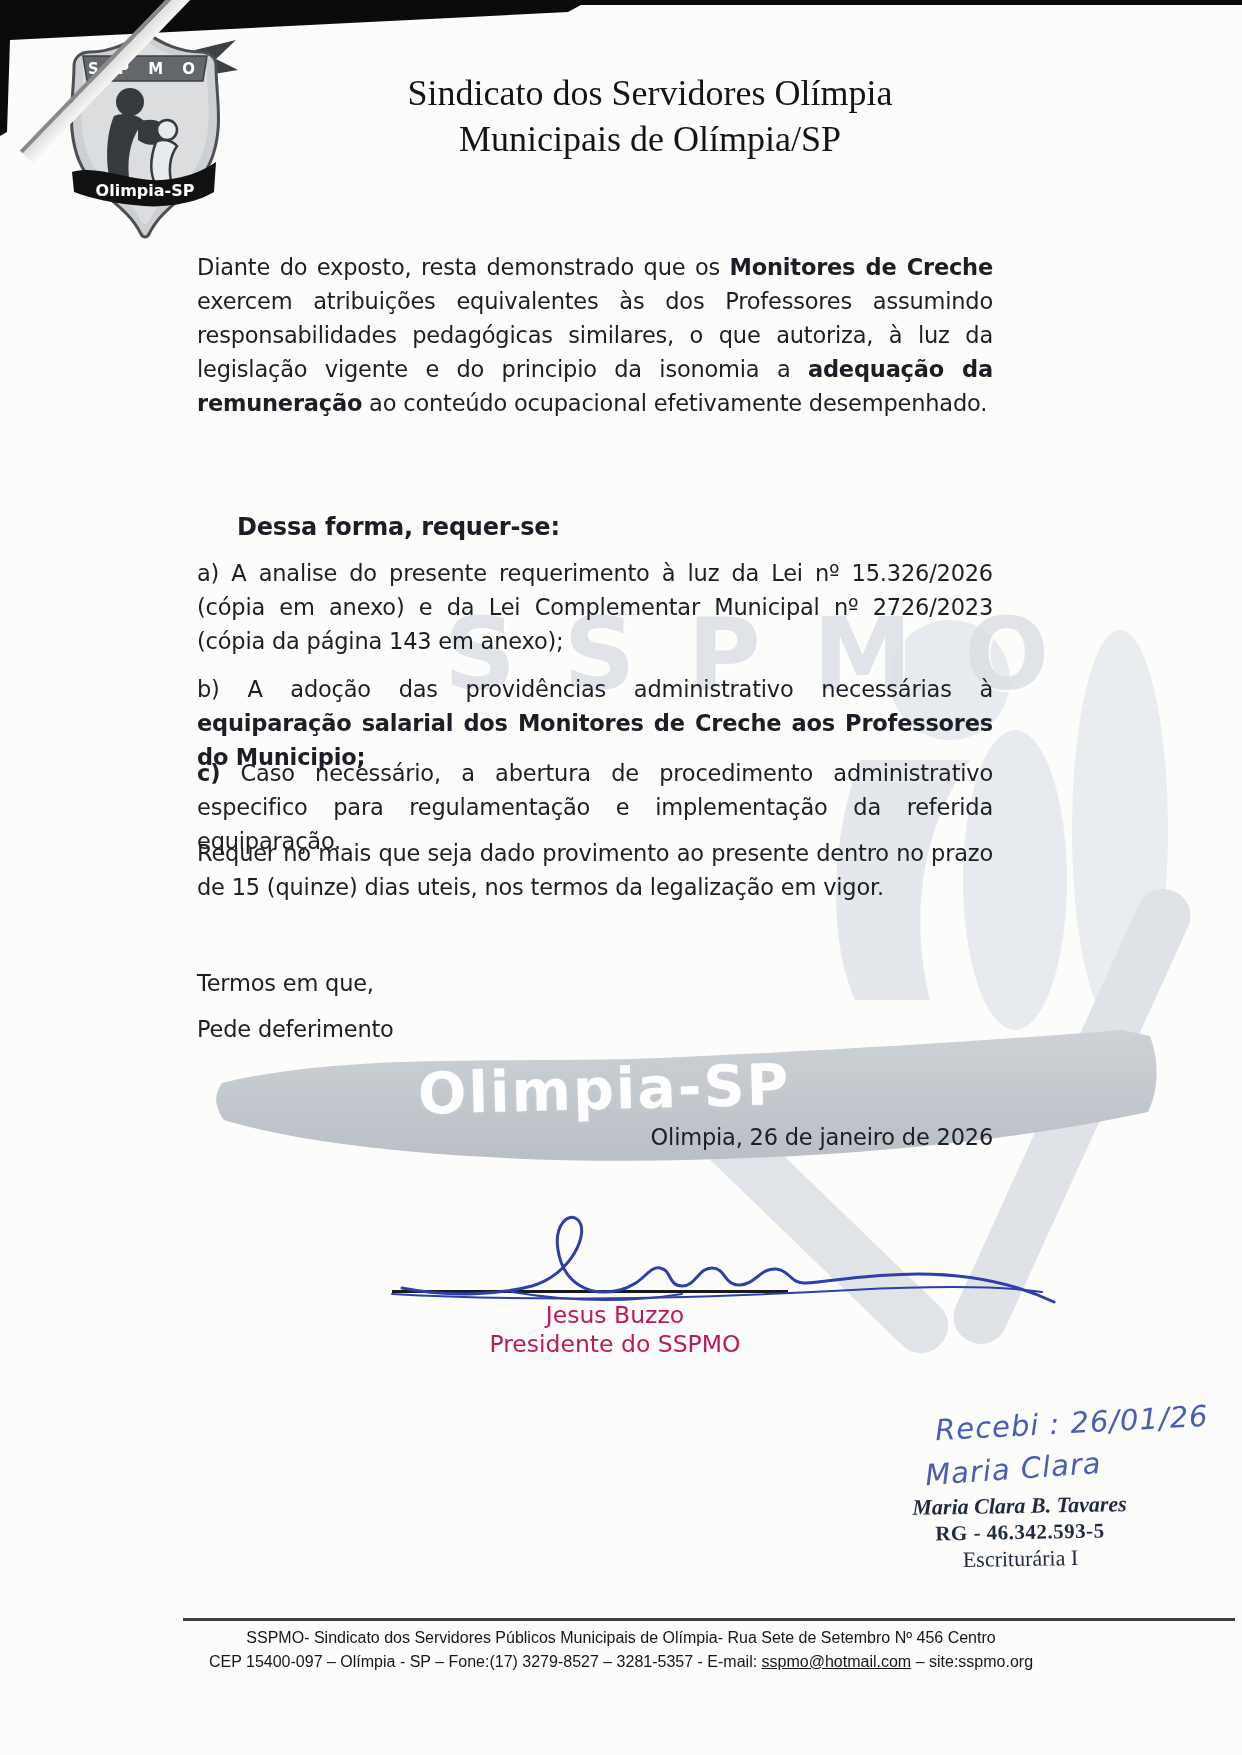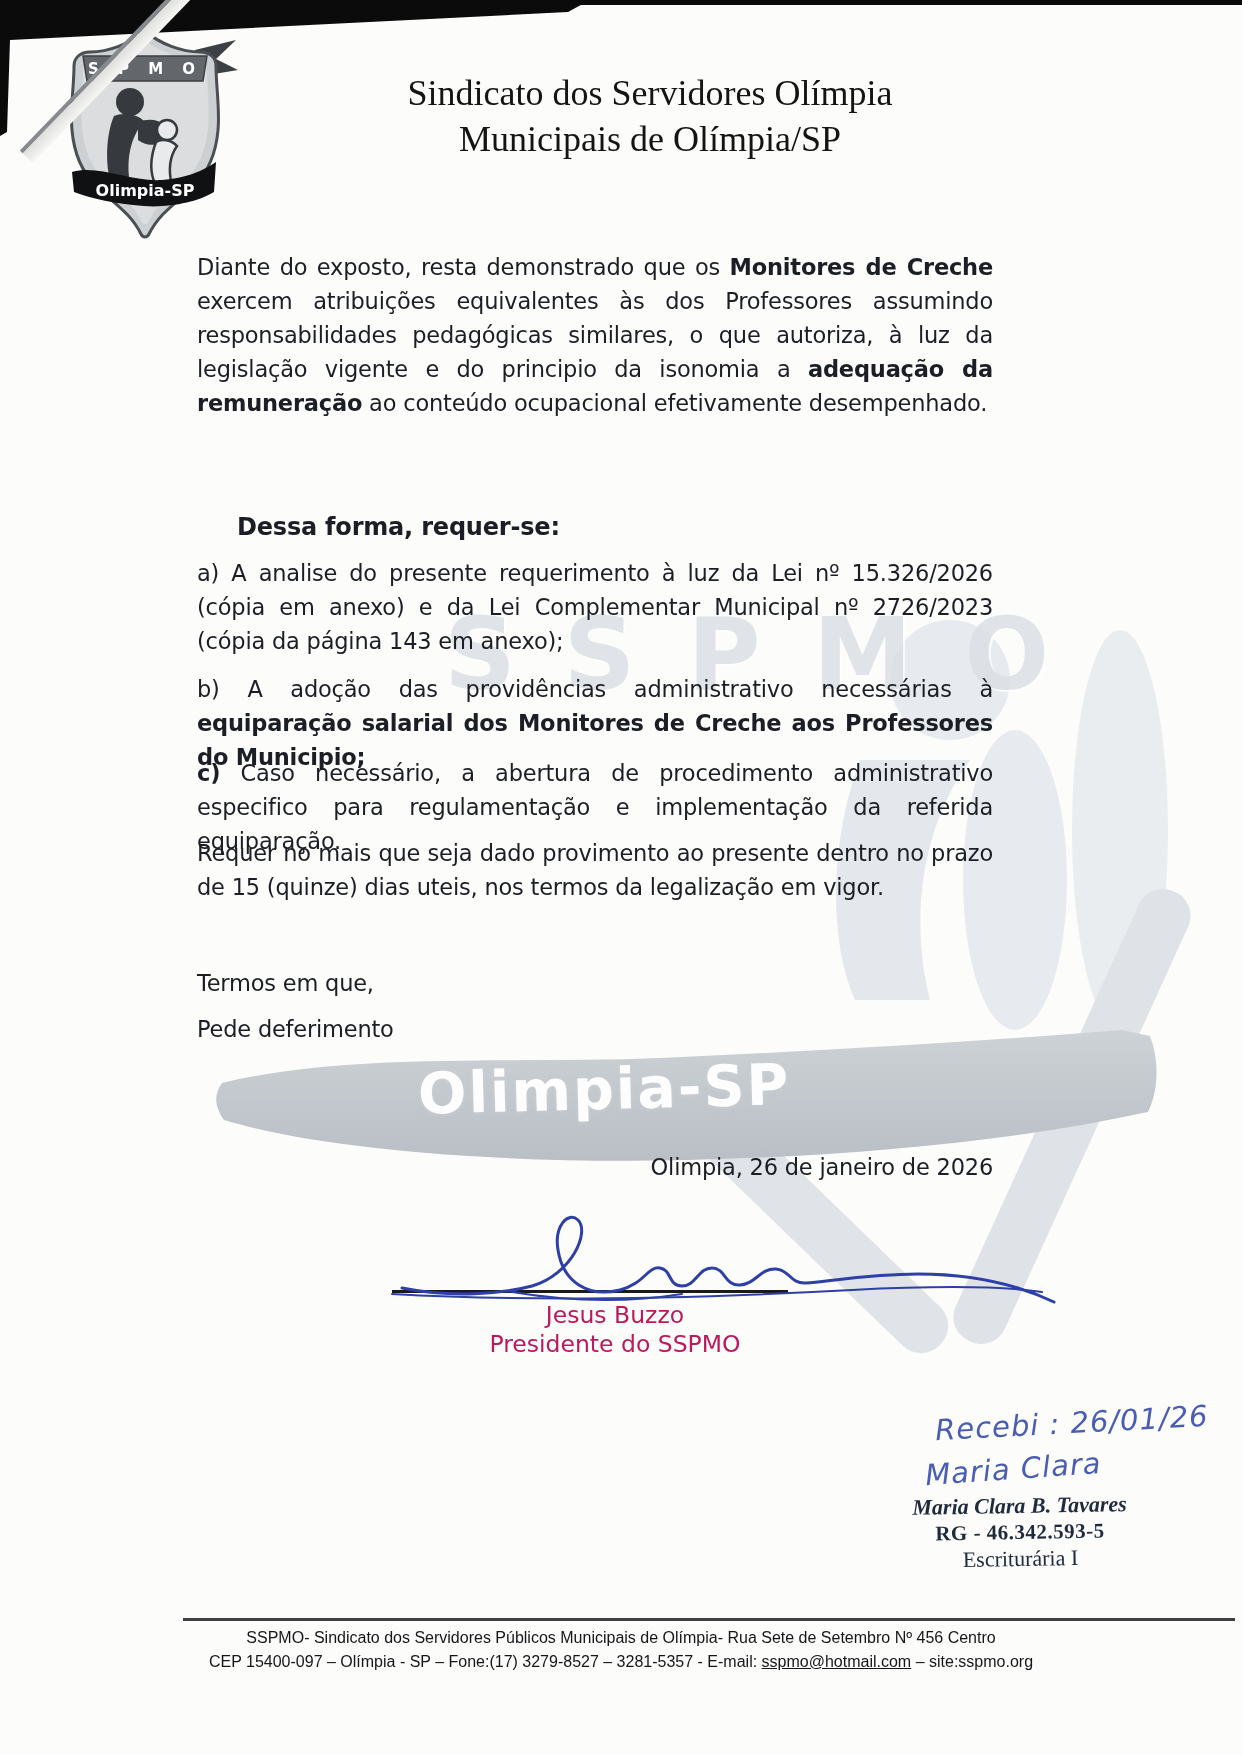--- a/index.html
+++ b/index.html
@@ -35,21 +35,21 @@
   .title{position:absolute;left:320px;top:70px;width:660px;z-index:10;
     font-family:"Liberation Serif","DejaVu Serif",serif;font-size:36px;line-height:46px;
     text-align:center;color:#141414;}
   
   .block{position:absolute;left:197px;width:796px;z-index:10;
     font-size:22.5px;line-height:34px;letter-spacing:-0.2px;
     text-align:justify;color:#1b1e24;}
   .block b{font-weight:bold;}
   .h-bold{font-weight:bold;font-size:24px;text-align:left;margin-left:40px;}
   .left-al{text-align:left;}
-  .right-al{text-align:right;margin-top:30px;}
+  .right-al{text-align:right;}
   
   .sig-svg{position:absolute;left:382px;top:1210px;z-index:11;}
   .sig-line{position:absolute;left:392px;top:1290px;width:396px;height:3px;background:#1a1a1a;z-index:10;}
   .sig-id{position:absolute;left:400px;width:430px;z-index:10;text-align:center;
     font-size:23.5px;color:#be185d;}
   
   .hand{position:absolute;z-index:12;font-style:italic;font-size:29px;
     letter-spacing:1px;color:#4a5db4;white-space:nowrap;}
   .hand.rcpt{left:935px;top:1406px;transform:rotate(-3deg);}
   .hand.name{left:925px;top:1452px;transform:rotate(-4deg);}

